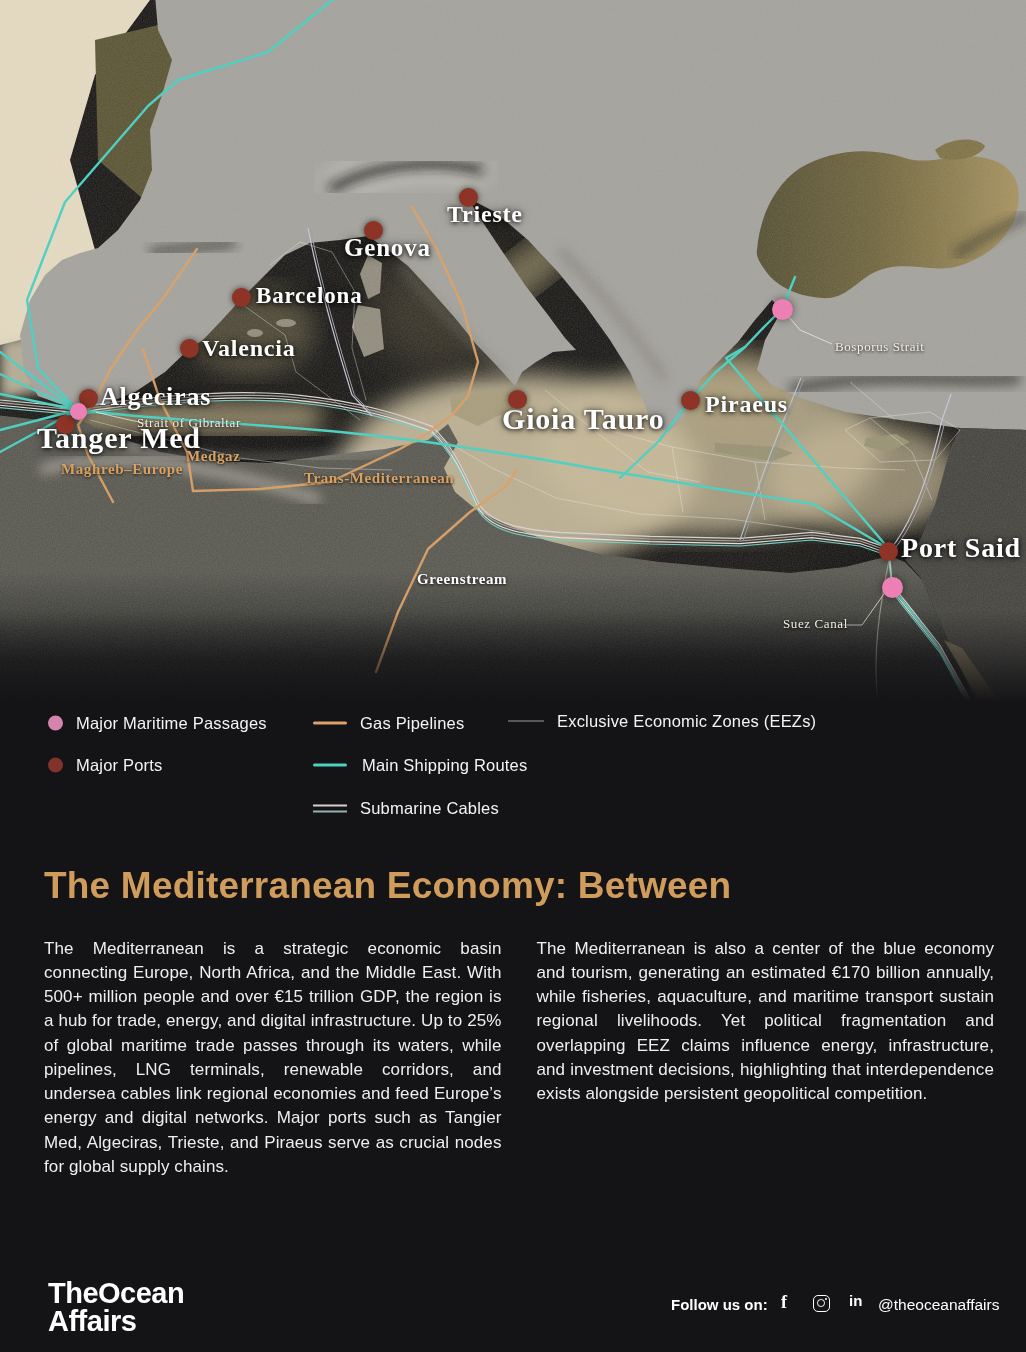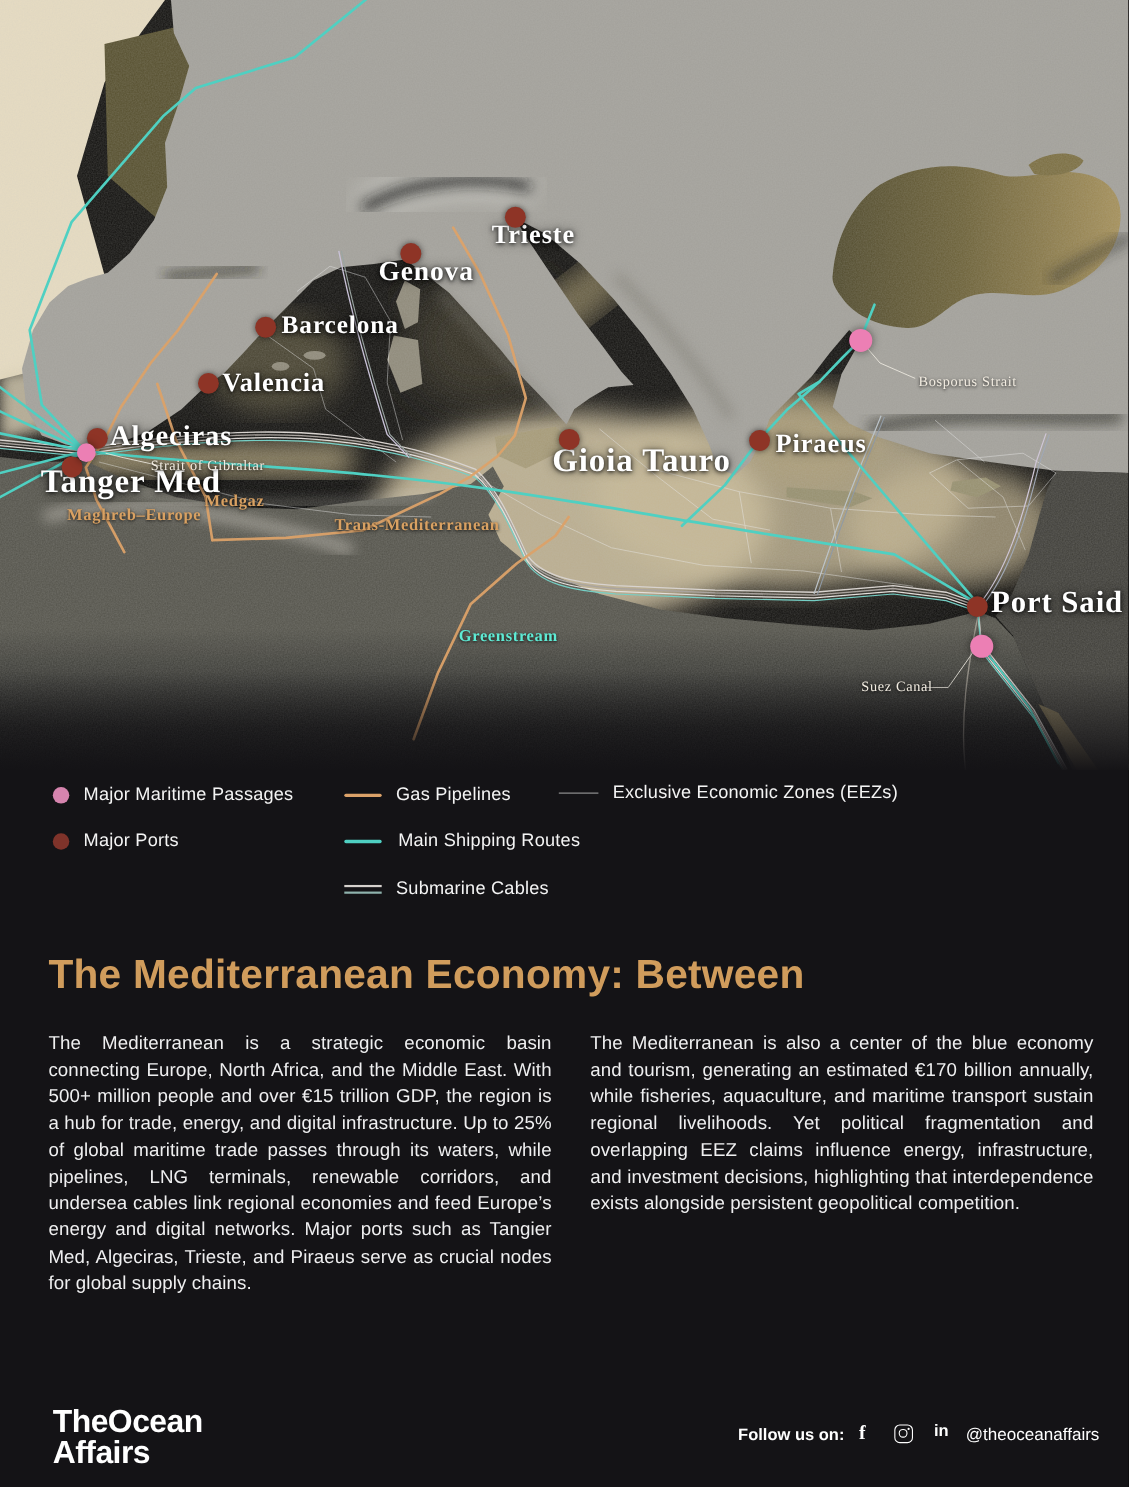--- a/index.html
+++ b/index.html
@@ -216,21 +216,21 @@
         <div class="map-city-label" style="left: 37px; top: 440px; font-size: 30px;">Tanger Med</div>
         <div class="map-city-label" style="left: 502px; top: 421px; font-size: 30px; text-align: right;">Gioia Tauro</div>
         <div class="map-city-label" style="left: 705px; top: 406px; font-size: 24px;">Piraeus</div>
         <div class="map-city-label" style="left: 901px; top: 550px; font-size: 28px;">Port Said</div>
         <div class="map-strait-label" style="left: 137px; top: 424px; font-size: 13px;">Strait of Gibraltar</div>
         <div class="map-strait-label" style="left: 835px; top: 348px; font-size: 13px;">Bosporus Strait</div>
         <div class="map-strait-label" style="left: 783px; top: 625px; font-size: 13px;">Suez Canal</div>
         <div class="map-pipe-label" style="left: 44px; top: 470px; font-size: 15px; color: rgb(217, 161, 98); margin-left: 17px;">Maghreb–Europe</div>
         <div class="map-pipe-label" style="left: 186px; top: 457px; font-size: 15px; color: rgb(217, 161, 98);">Medgaz</div>
         <div class="map-pipe-label" style="left: 304px; top: 479px; font-size: 15px; color: rgb(217, 161, 98);">Trans-Mediterranean</div>
-        <div class="map-pipe-label" style="left: 417px; top: 580px; font-size: 15px; color: #5eead4;">Greenstream</div>
+        <div class="map-pipe-label" style="left: 417px; top: 580px; font-size: 15px; color: #ffffff;">Greenstream</div>
         <div class="port-dot" style="left: 458.5px; top: 187.5px; background: rgb(142, 52, 38);"></div>
         <div class="port-dot" style="left: 363.5px; top: 220.5px; background: rgb(142, 52, 38);"></div>
         <div class="port-dot" style="left: 231.5px; top: 287.5px; background: rgb(142, 52, 38);"></div>
         <div class="port-dot" style="left: 179.5px; top: 338.5px; background: rgb(142, 52, 38);"></div>
         <div class="port-dot" style="left: 78.5px; top: 388.5px; background: rgb(142, 52, 38);"></div>
         <div class="port-dot" style="left: 55.5px; top: 414.5px; background: rgb(142, 52, 38);"></div>
         <div class="port-dot" style="left: 507.5px; top: 389.5px; background: rgb(142, 52, 38);"></div>
         <div class="port-dot" style="left: 680.5px; top: 390.5px; background: rgb(142, 52, 38);"></div>
         <div class="port-dot" style="left: 878.5px; top: 541.5px; background: rgb(142, 52, 38);"></div>
         <div class="passage-dot" style="width: 17px; height: 17px; left: 69.5px; top: 402.5px; background: rgb(236, 127, 180);"></div>

